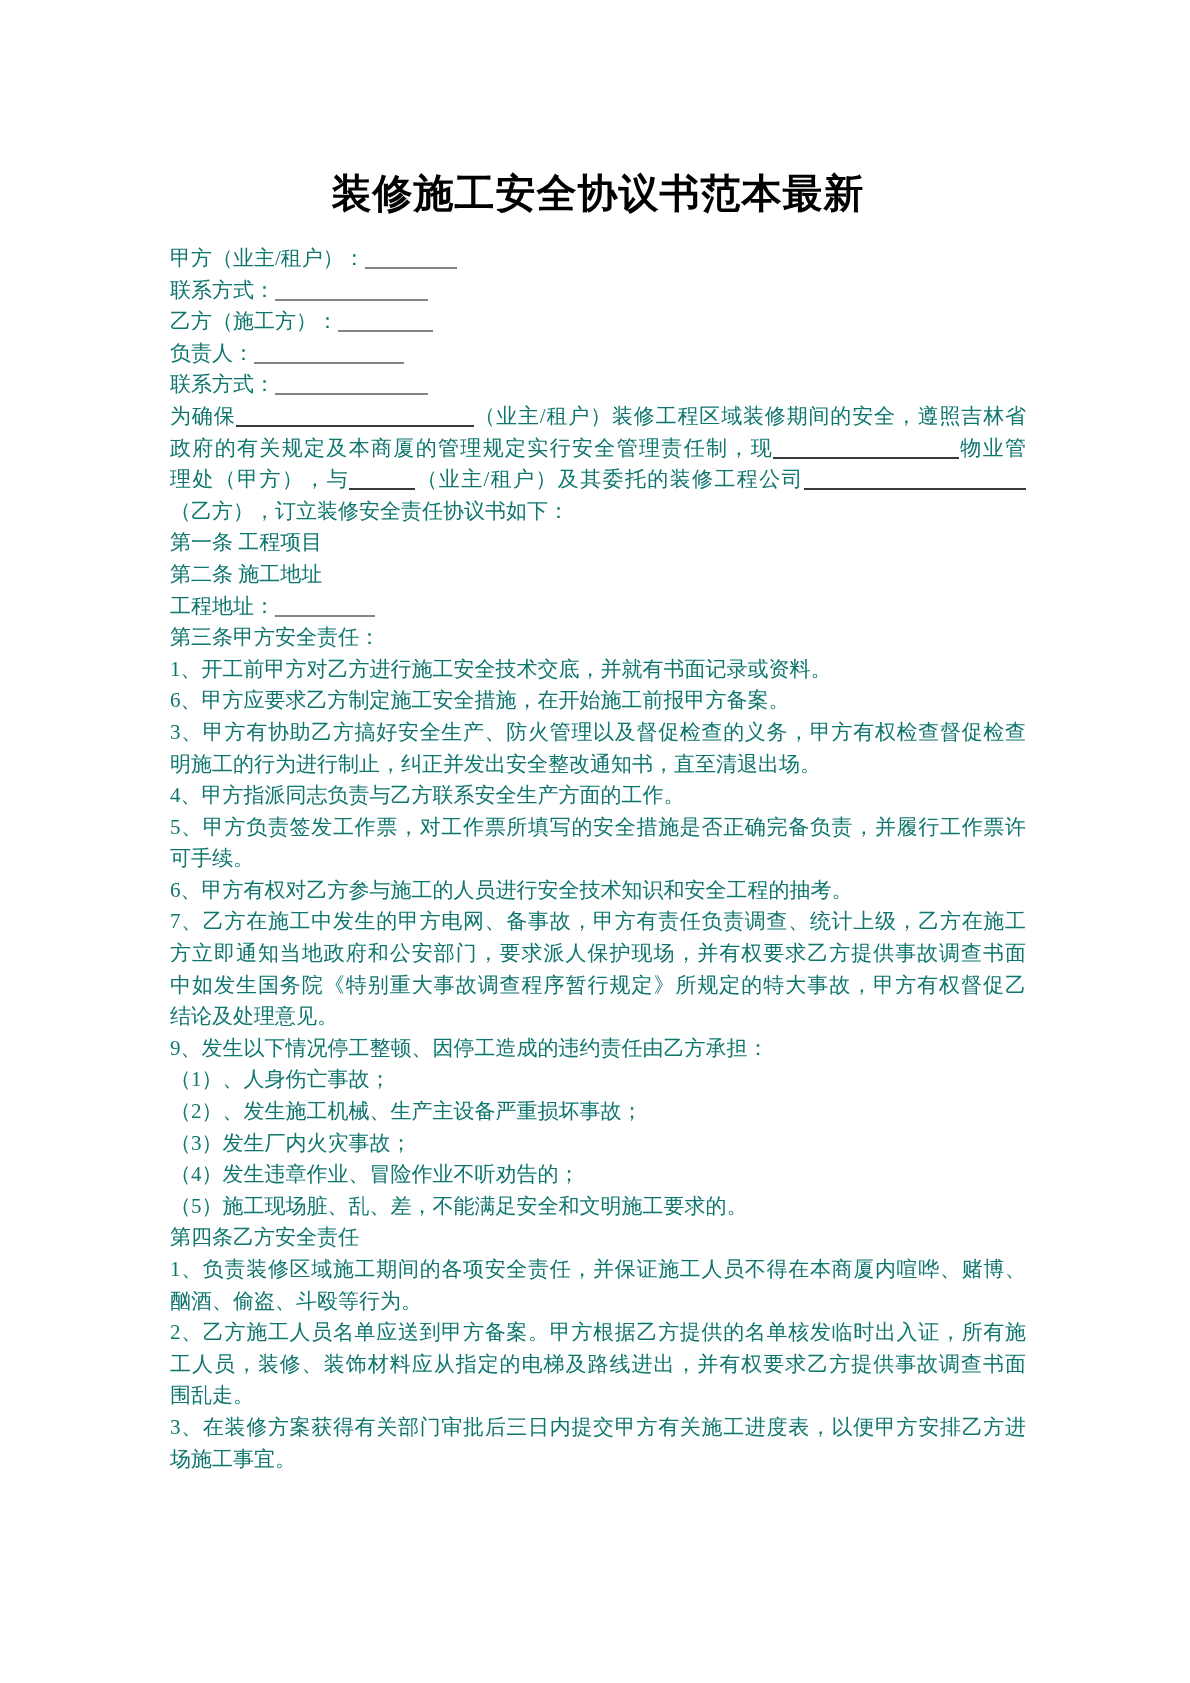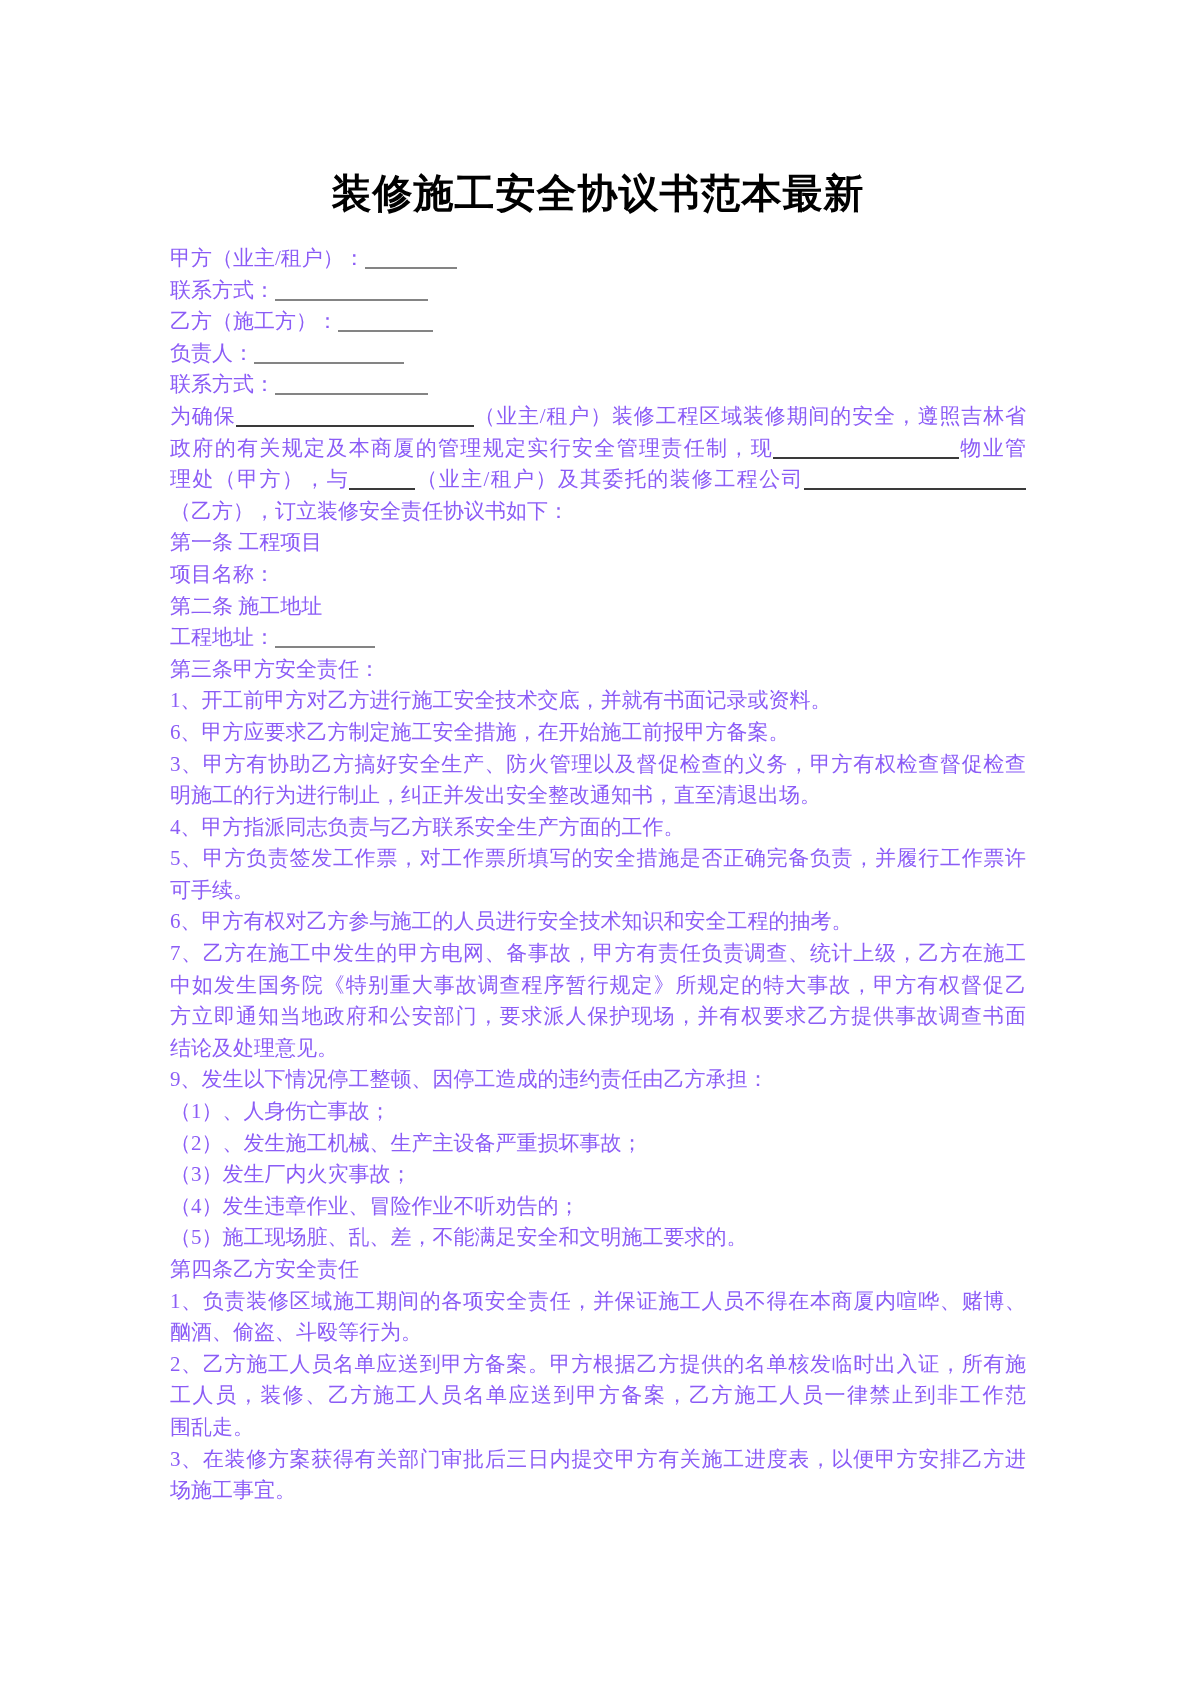--- a/index.html
+++ b/index.html
@@ -32,21 +32,21 @@
     text-align: center;
     margin: 0 0 24px 0;
     color: #000000;
   }
   .line {
     font-size: 21px;
     line-height: 31.6px;
     height: 31.6px;
     text-align: left;
     white-space: nowrap;
-    color: #8b5cf6;
+    color: #0f766e;
   }
   .line.full {
     white-space: normal;
     text-align: justify;
     text-align-last: justify;
   }
   .blank {
     display: inline-block;
     height: 4px;
     border-bottom: 2px solid #848484;
@@ -66,45 +66,44 @@
         <div class="line"><span class="txt">甲方（业主/租户）：</span><span class="blank" style="width: 92px;"></span></div>
         <div class="line"><span class="txt">联系方式：</span><span class="blank" style="width: 153px;"></span></div>
         <div class="line"><span class="txt">乙方（施工方）：</span><span class="blank" style="width: 95px;"></span></div>
         <div class="line"><span class="txt">负责人：</span><span class="blank" style="width: 150px;"></span></div>
         <div class="line"><span class="txt">联系方式：</span><span class="blank" style="width: 153px;"></span></div>
         <div class="line full"><span class="txt">为确保</span><span class="blank dark" style="width: 238px;"></span><span class="txt">（业主/租户）装修工程区域装修期间的安全，遵照吉林省</span></div>
         <div class="line full"><span class="txt">政府的有关规定及本商厦的管理规定实行安全管理责任制，现</span><span class="blank dark" style="width: 186px;"></span><span class="txt">物业管</span></div>
         <div class="line full"><span class="txt">理处（甲方），与</span><span class="blank dark" style="width: 66px;"></span><span class="txt">（业主/租户）及其委托的装修工程公司</span><span class="blank dark" style="width: 222px;"></span></div>
         <div class="line"><span class="txt">（乙方），订立装修安全责任协议书如下：</span></div>
         <div class="line"><span class="txt">第一条 工程项目</span></div>
-        <div class="line"><span class="txt">项目名称：</span></div>
         <div class="line"><span class="txt">第二条 施工地址</span></div>
         <div class="line"><span class="txt">工程地址：</span><span class="blank" style="width: 100px;"></span></div>
         <div class="line"><span class="txt">第三条甲方安全责任：</span></div>
         <div class="line"><span class="txt">1、开工前甲方对乙方进行施工安全技术交底，并就有书面记录或资料。</span></div>
         <div class="line"><span class="txt">6、甲方应要求乙方制定施工安全措施，在开始施工前报甲方备案。</span></div>
         <div class="line full"><span class="txt">3、甲方有协助乙方搞好安全生产、防火管理以及督促检查的义务，甲方有权检查督促检查</span></div>
         <div class="line"><span class="txt">明施工的行为进行制止，纠正并发出安全整改通知书，直至清退出场。</span></div>
         <div class="line"><span class="txt">4、甲方指派同志负责与乙方联系安全生产方面的工作。</span></div>
         <div class="line full"><span class="txt">5、甲方负责签发工作票，对工作票所填写的安全措施是否正确完备负责，并履行工作票许</span></div>
         <div class="line"><span class="txt">可手续。</span></div>
         <div class="line"><span class="txt">6、甲方有权对乙方参与施工的人员进行安全技术知识和安全工程的抽考。</span></div>
         <div class="line full"><span class="txt">7、乙方在施工中发生的甲方电网、备事故，甲方有责任负责调查、统计上级，乙方在施工</span></div>
+        <div class="line full"><span class="txt">方立即通知当地政府和公安部门，要求派人保护现场，并有权要求乙方提供事故调查书面</span></div>
         <div class="line full"><span class="txt">中如发生国务院《特别重大事故调查程序暂行规定》所规定的特大事故，甲方有权督促乙</span></div>
-        <div class="line full"><span class="txt">方立即通知当地政府和公安部门，要求派人保护现场，并有权要求乙方提供事故调查书面</span></div>
         <div class="line"><span class="txt">结论及处理意见。</span></div>
         <div class="line"><span class="txt">9、发生以下情况停工整顿、因停工造成的违约责任由乙方承担：</span></div>
         <div class="line"><span class="txt">（1）、人身伤亡事故；</span></div>
         <div class="line"><span class="txt">（2）、发生施工机械、生产主设备严重损坏事故；</span></div>
         <div class="line"><span class="txt">（3）发生厂内火灾事故；</span></div>
         <div class="line"><span class="txt">（4）发生违章作业、冒险作业不听劝告的；</span></div>
         <div class="line"><span class="txt">（5）施工现场脏、乱、差，不能满足安全和文明施工要求的。</span></div>
         <div class="line"><span class="txt">第四条乙方安全责任</span></div>
         <div class="line full"><span class="txt">1、负责装修区域施工期间的各项安全责任，并保证施工人员不得在本商厦内喧哗、赌博、</span></div>
         <div class="line"><span class="txt">酗酒、偷盗、斗殴等行为。</span></div>
         <div class="line full"><span class="txt">2、乙方施工人员名单应送到甲方备案。甲方根据乙方提供的名单核发临时出入证，所有施</span></div>
-        <div class="line full"><span class="txt">工人员，装修、乙方施工人员名单应送到甲方备案，乙方施工人员一律禁止到非工作范</span></div>
+        <div class="line full"><span class="txt">工人员，装修、装饰材料应从指定的电梯及路线进出，并有权要求乙方提供事故调查书面</span></div>
         <div class="line"><span class="txt">围乱走。</span></div>
         <div class="line full"><span class="txt">3、在装修方案获得有关部门审批后三日内提交甲方有关施工进度表，以便甲方安排乙方进</span></div>
         <div class="line"><span class="txt">场施工事宜。</span></div>
       </div>
   </div>
 </div>
 
 </body></html>

